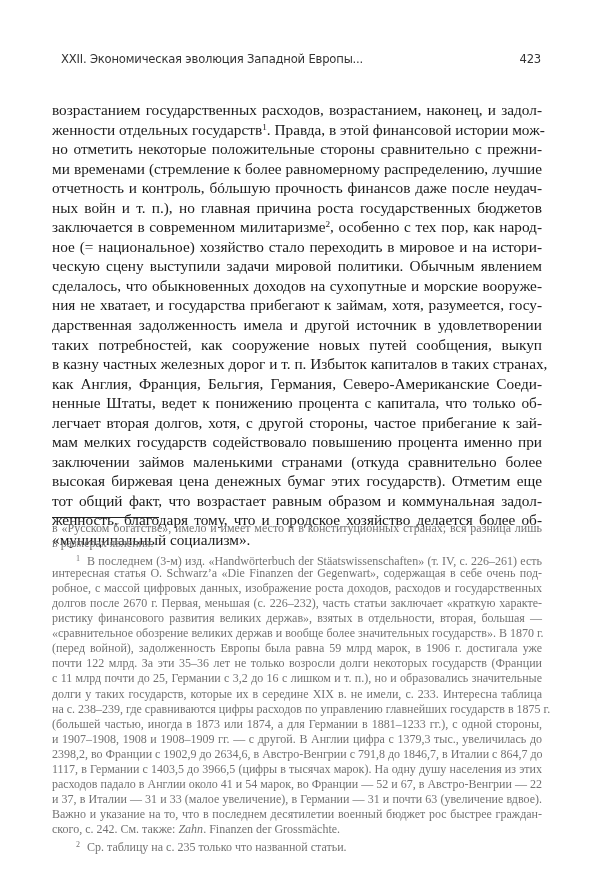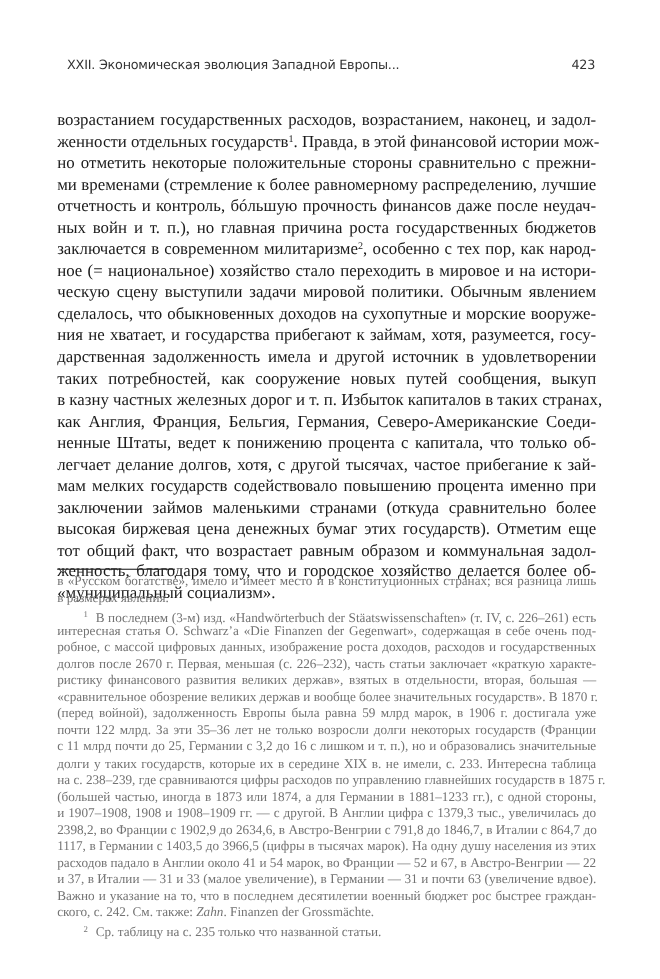--- a/index.html
+++ b/index.html
@@ -58,21 +58,21 @@
     <span class="line"><span>заключается в современном милитаризме</span><sup>2</sup><span>, особенно с тех пор, как народ-</span></span>
     <span class="line">ное (= национальное) хозяйство стало переходить в мировое и на истори-</span>
     <span class="line">ческую сцену выступили задачи мировой политики. Обычным явлением</span>
     <span class="line">сделалось, что обыкновенных доходов на сухопутные и морские вооруже-</span>
     <span class="line">ния не хватает, и государства прибегают к займам, хотя, разумеется, госу-</span>
     <span class="line">дарственная задолженность имела и другой источник в удовлетворении</span>
     <span class="line">таких потребностей, как сооружение новых путей сообщения, выкуп</span>
     <span class="line">в казну частных железных дорог и т. п. Избыток капиталов в таких странах,</span>
     <span class="line">как Англия, Франция, Бельгия, Германия, Северо-Американские Соеди-</span>
     <span class="line">ненные Штаты, ведет к понижению процента с капитала, что только об-</span>
-    <span class="line">легчает делание долгов, хотя, с другой тысячах, частое прибегание к зай-</span>
+    <span class="line">легчает вторая долгов, хотя, с другой стороны, частое прибегание к зай-</span>
     <span class="line">мам мелких государств содействовало повышению процента именно при</span>
     <span class="line">заключении займов маленькими странами (откуда сравнительно более</span>
     <span class="line">высокая биржевая цена денежных бумаг этих государств). Отметим еще</span>
     <span class="line">тот общий факт, что возрастает равным образом и коммунальная задол-</span>
     <span class="line">женность, благодаря тому, что и городское хозяйство делается более об-</span>
     <span class="line last">«муниципальный социализм».</span>
   </div>
 
   <div class="rule"></div>
 

